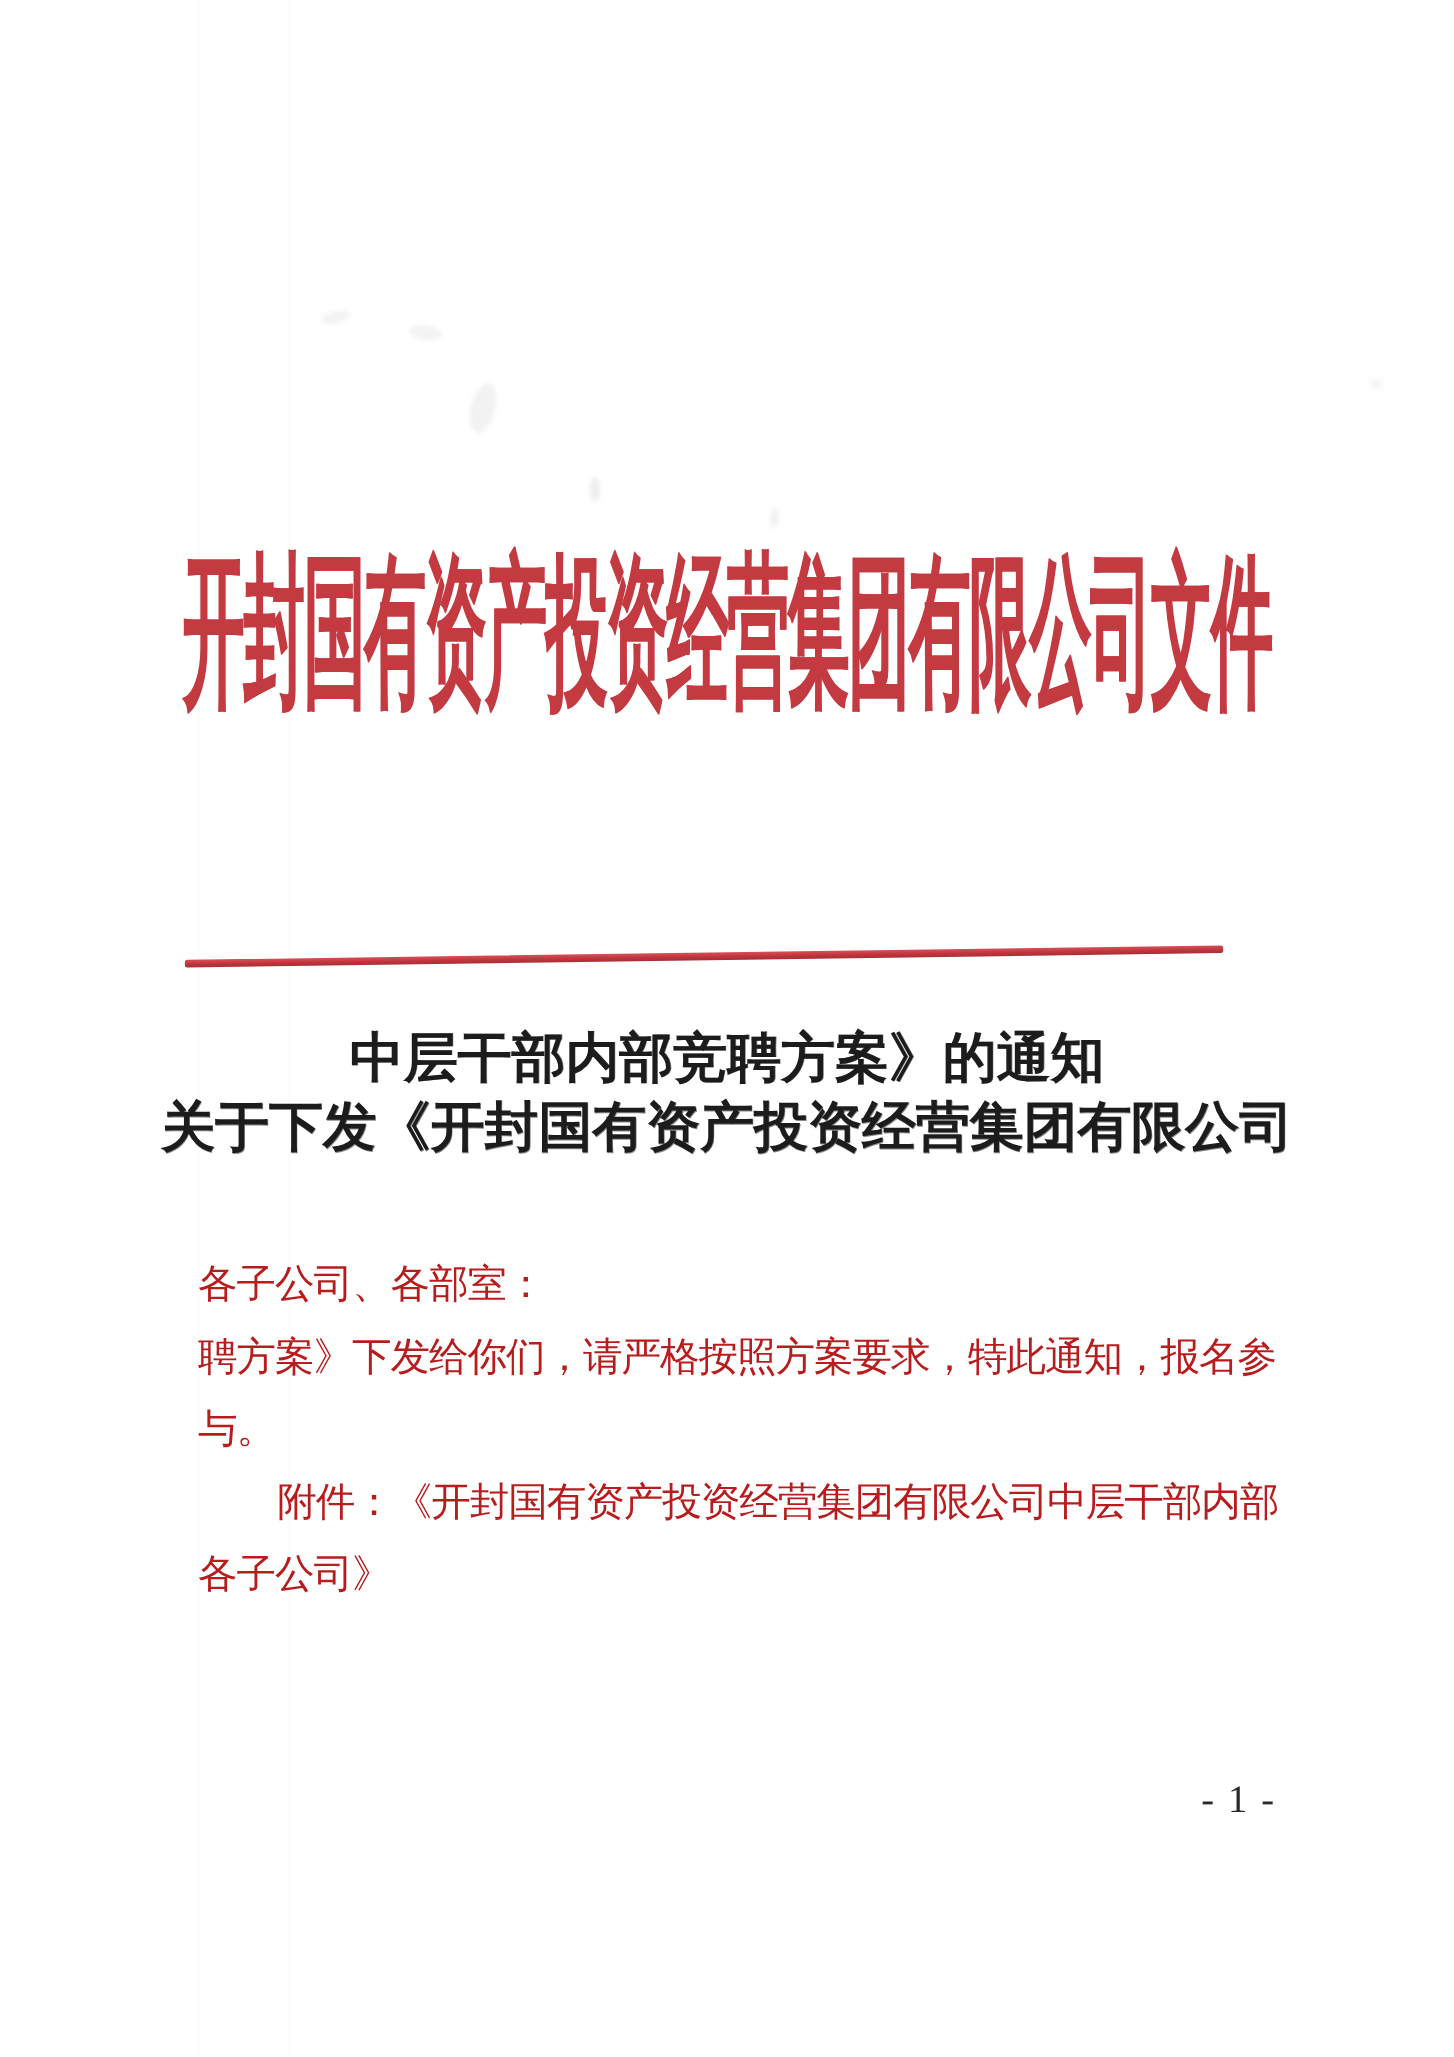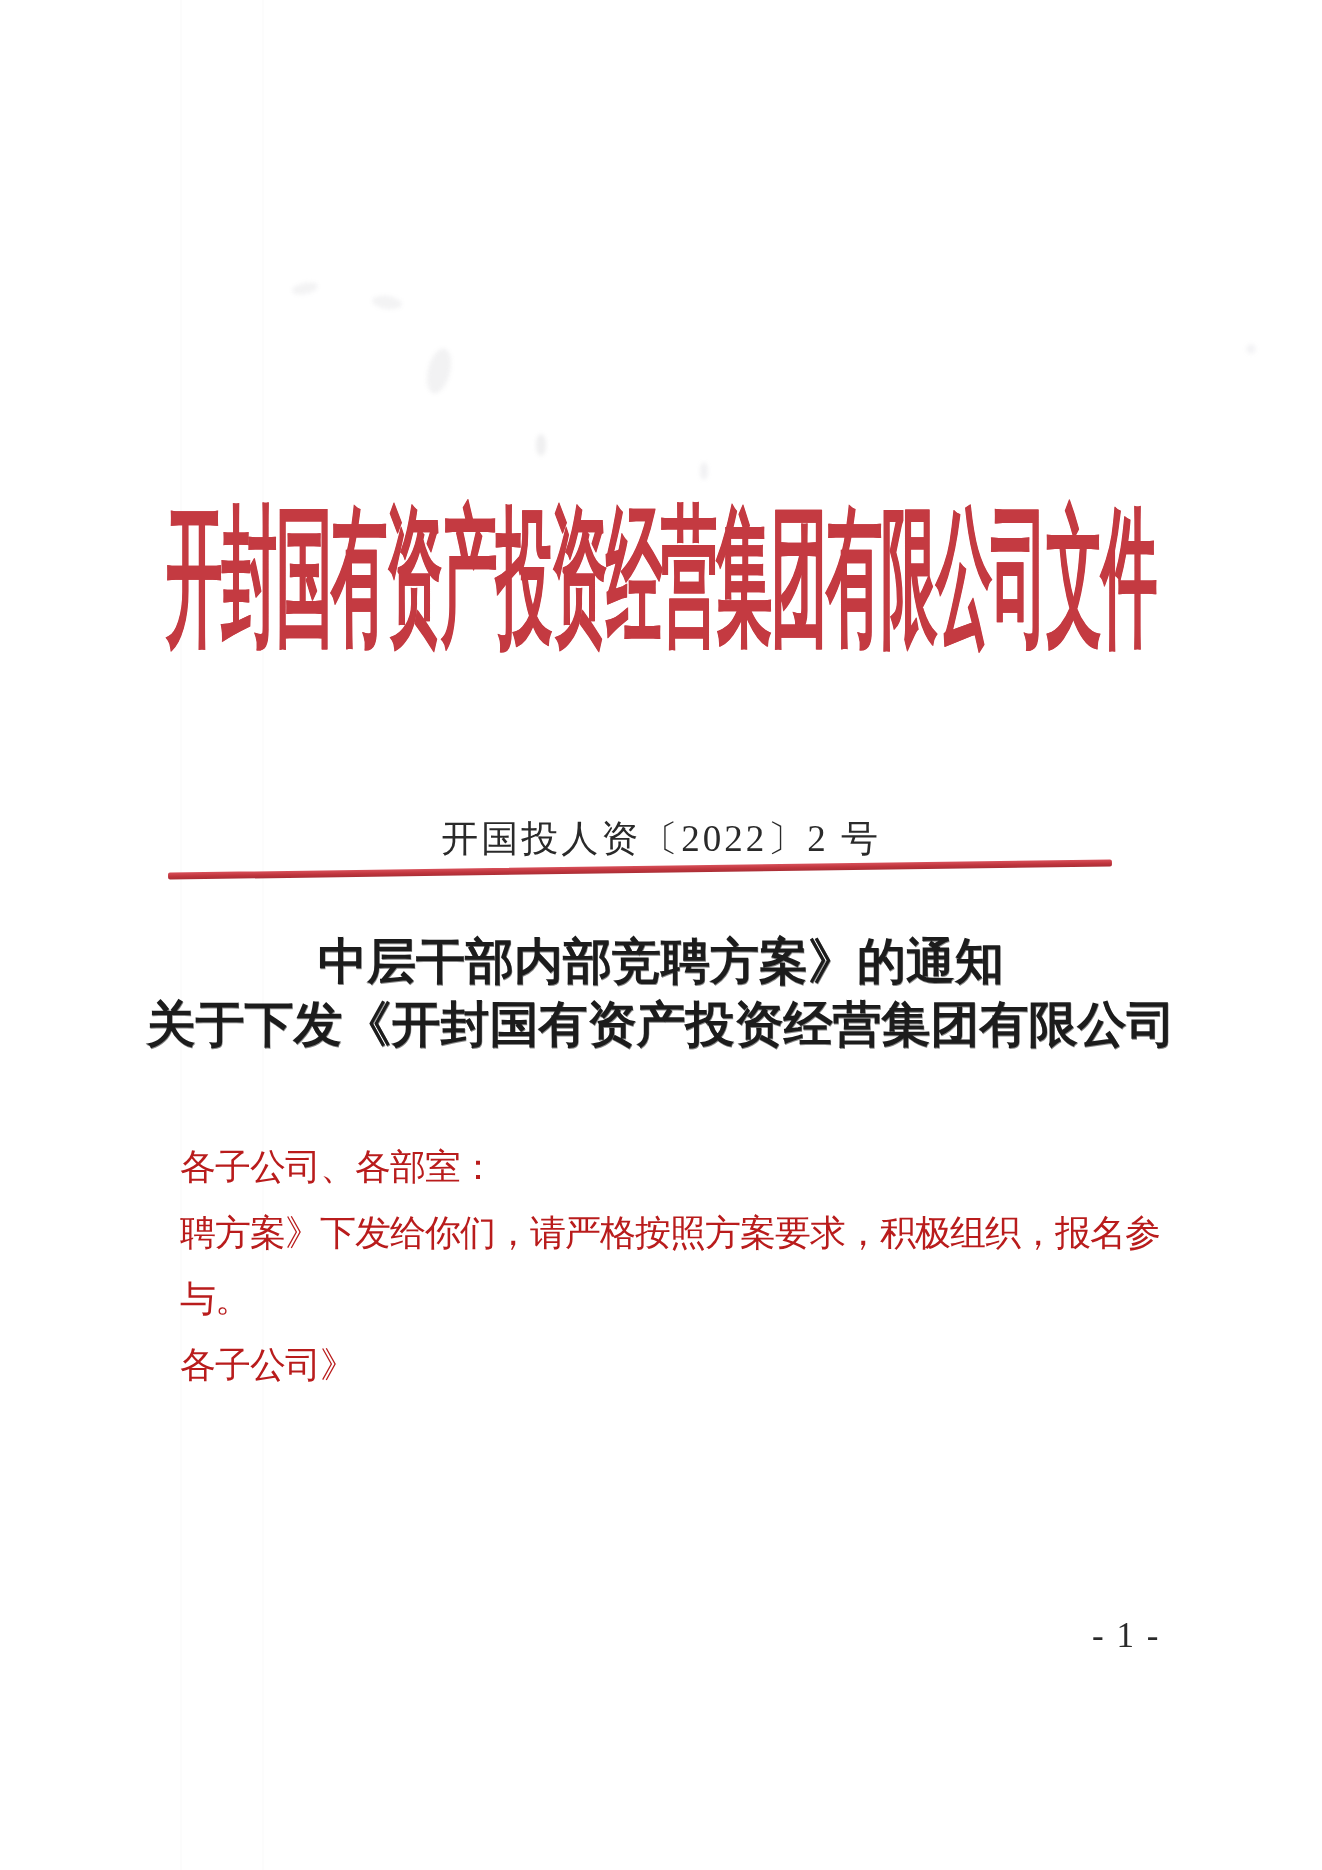--- a/index.html
+++ b/index.html
@@ -132,31 +132,31 @@
   <div class="scanline v2"></div>
   <div class="smudge s1"></div>
   <div class="smudge s2"></div>
   <div class="smudge s3"></div>
   <div class="smudge s4"></div>
   <div class="smudge s5"></div>
   <div class="smudge s6"></div>
 
   <div class="masthead">开封国有资产投资经营集团有限公司文件</div>
 
-  <div class="doc-number">开国投人资〔2022〕2 号</div>
 
   <div class="red-rule"></div>
 
   <div class="doc-title">
     <div>中层干部内部竞聘方案》的通知</div>
     <div>关于下发《开封国有资产投资经营集团有限公司</div>
   </div>
 
   <div class="doc-body">
     <div class="line">各子公司、各部室：</div>
-    <div class="line">聘方案》下发给你们，请严格按照方案要求，积极组织，报名参</div>
+    <div class="line">聘方案》下发给你们，请严格按照方案要求，特此通知，报名参</div>
     <div class="line">与。</div>
+    <div class="line indent">附件：《开封国有资产投资经营集团有限公司中层干部内部</div>
     <div class="line">各子公司》</div>
   </div>
 
   <div class="page-number">- 1 -</div>
 
 </div>
 
 </body></html>

